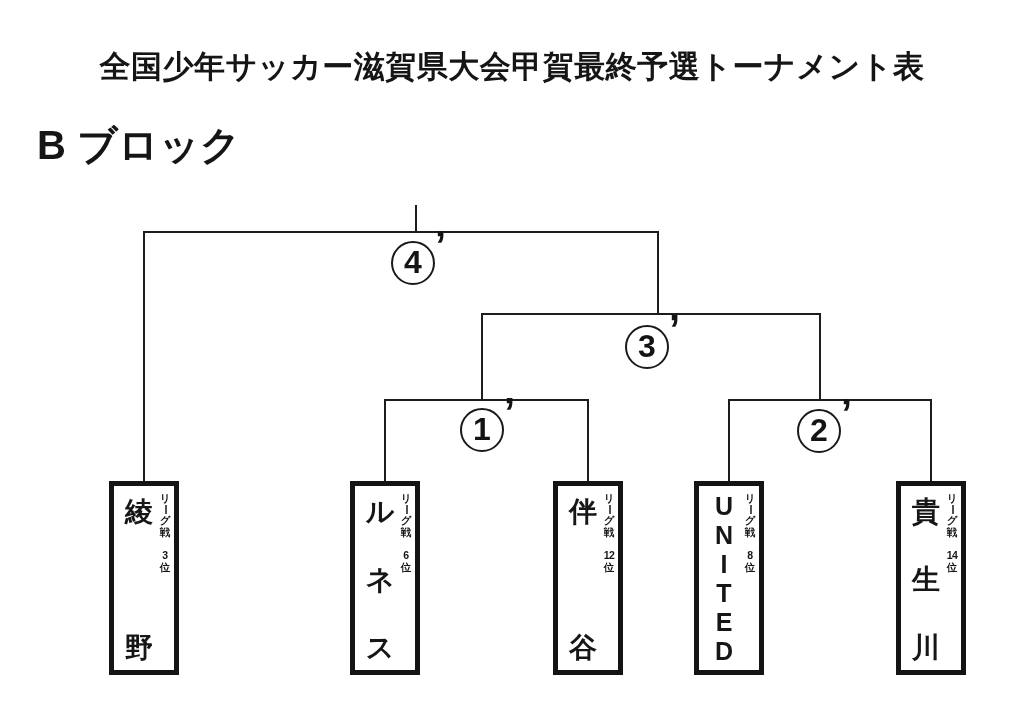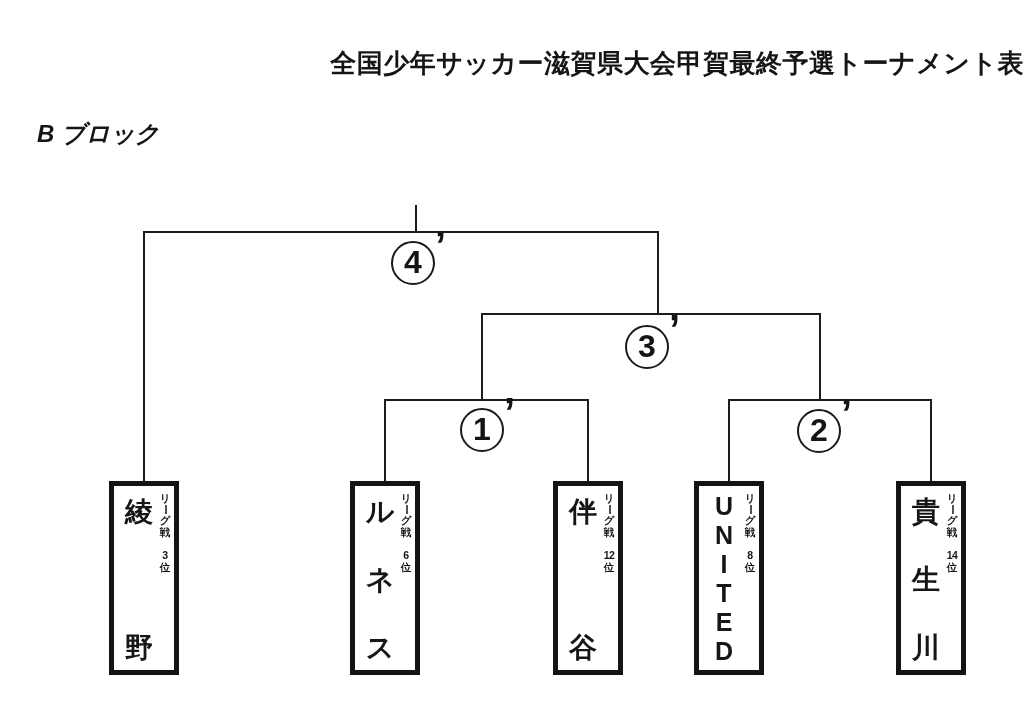--- a/index.html
+++ b/index.html
@@ -3,25 +3,25 @@
 <meta charset="utf-8">
 <style>
   * { margin:0; padding:0; box-sizing:border-box; }
   html,body { background:#fff; }
   body { font-family:"Liberation Sans","DejaVu Sans",sans-serif; color:#111; }
   .stage {
     position:relative; width:1024px; height:724px; background:#fff; overflow:hidden;
   }
   .title {
     position:absolute; left:0; top:46px; width:1024px;
-    text-align:right; font-size:26px; font-weight:bold; letter-spacing:0.5px; color:#151515;
+    text-align:center; font-size:31px; font-weight:bold; letter-spacing:0.5px; color:#151515;
   }
   .block-label {
     position:absolute; left:37px; top:118px;
-    font-size:24px; font-weight:bold; color:#151515;font-style:italic;
+    font-size:40px; font-weight:bold; color:#151515;
   }
   .hline, .vline { position:absolute; background:#1d1d1d; }
   .hline { height:2px; }
   .vline { width:2px; }
   .match {
     position:absolute; width:44px; height:44px;
   }
   .match .circle {
     position:absolute; left:0; top:0; width:44px; height:44px;
     border:2.5px solid #1a1a1a; border-radius:50%;

